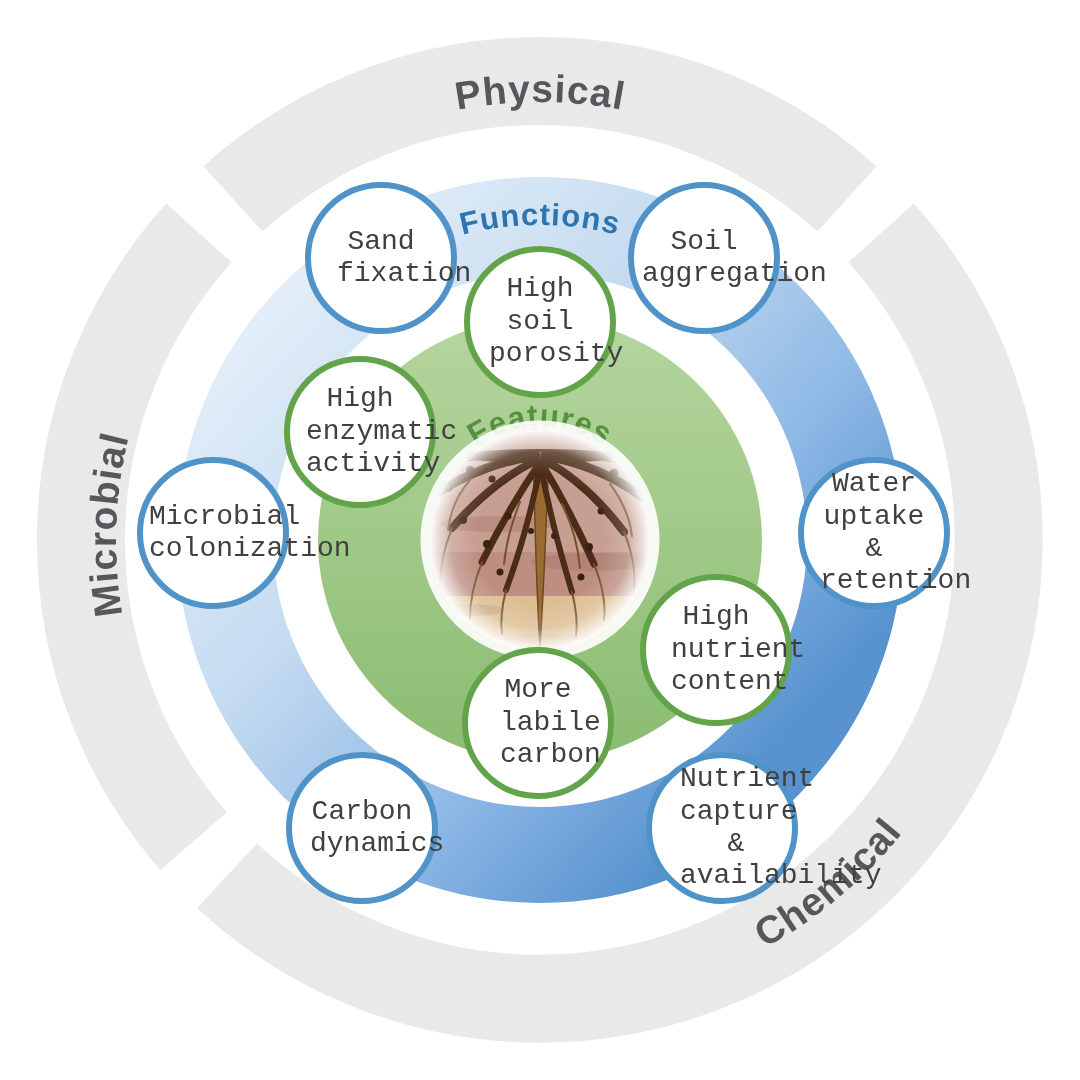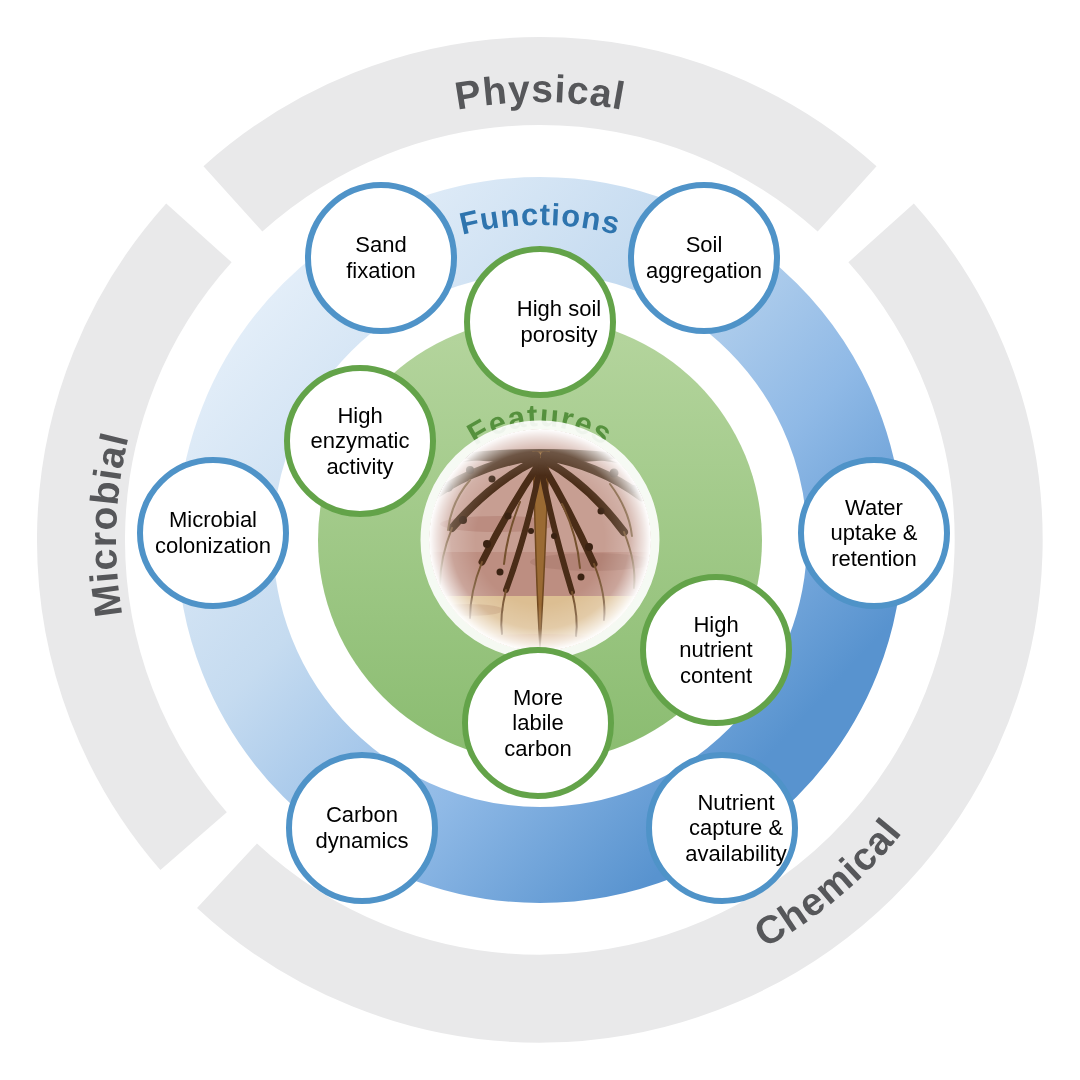--- a/index.html
+++ b/index.html
@@ -16,21 +16,21 @@
   
   .node{
     position:absolute;width:152px;height:152px;border-radius:50%;
     background:#ffffff;box-sizing:border-box;
     display:flex;align-items:center;justify-content:center;text-align:center;
     z-index:2;
   }
   .node.blue{border:6px solid #4f93c8;}
   .node.green{border:6px solid #63a349;}
   .node-label{
-    display:inline-block;font-size:22px;line-height:1.16;color:#000000;
+    display:inline-block;font-size:28px;line-height:1.16;color:#404040;font-family:Liberation Mono, monospace;
   }
 </style>
 </head>
 <body>
 
 <div class="stage">
 
   <svg width="1080" height="1080" viewBox="0 0 1080 1080">
     <defs>
       <linearGradient id="gradBlue" x1="8%" y1="0%" x2="92%" y2="78%">
@@ -162,24 +162,24 @@
   <div class="node blue" style="left:798px;top:457px;">
     <span class="node-label" style="max-width:108px">Water uptake &amp; retention</span>
   </div>
   <div class="node blue" style="left:286px;top:752px;">
     <span class="node-label" style="max-width:104px">Carbon dynamics</span>
   </div>
   <div class="node blue" style="left:646px;top:752px;justify-content:flex-end;">
     <span class="node-label" style="max-width:112px">Nutrient capture &amp; availability</span>
   </div>
 
-  <div class="node green" style="left:464px;top:246px;justify-content:flex-end;">
+  <div class="node green" style="left:464px;top:246px;">
     <span class="node-label" style="max-width:102px">High soil porosity</span>
   </div>
-  <div class="node green" style="left:284px;top:365px;justify-content:center;">
+  <div class="node green" style="left:284px;top:356px;justify-content:center;">
     <span class="node-label" style="max-width:108px">High enzymatic activity</span>
   </div>
   <div class="node green" style="left:640px;top:574px;">
     <span class="node-label" style="max-width:90px">High nutrient content</span>
   </div>
   <div class="node green" style="left:462px;top:647px;">
     <span class="node-label" style="max-width:76px">More labile carbon</span>
   </div>
 
 </div>

